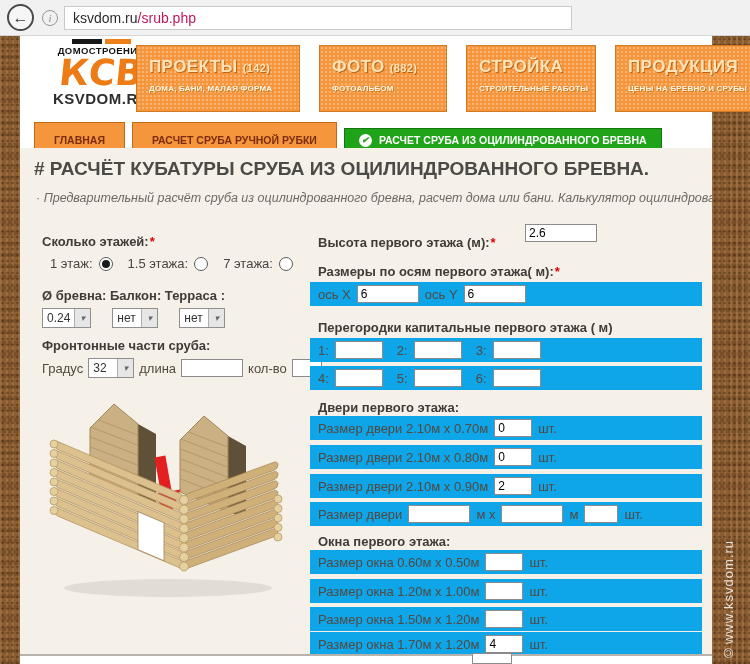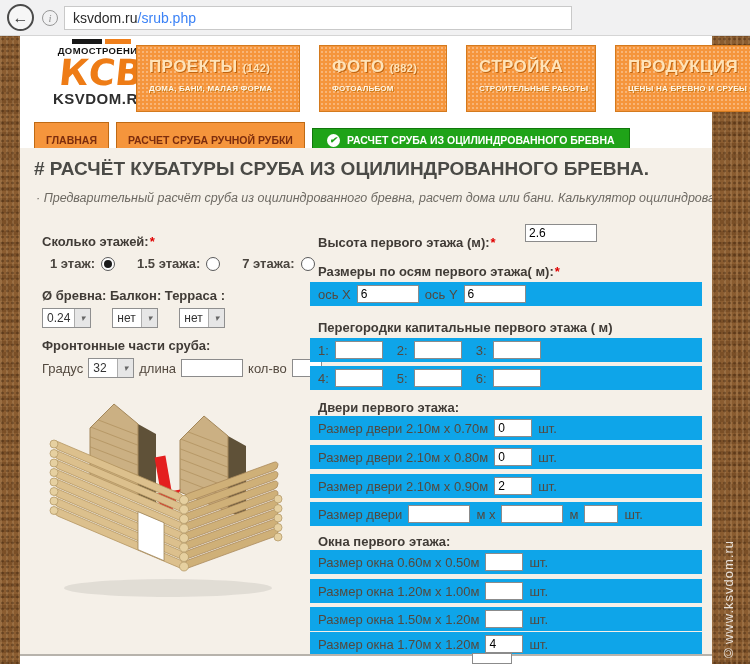--- a/index.html
+++ b/index.html
@@ -11,21 +11,21 @@
     background:#f1f1f2; border-bottom:1px solid #d5d5d5; }
   .back-btn { position:absolute; left:7px; top:4px; width:27px; height:27px; border-radius:50%;
     border:2px solid #4a4a4a; color:#3c3c3c; font-size:16px; font-weight:bold;
     display:flex; align-items:center; justify-content:center; background:#f6f6f6; cursor:pointer; }
   .info-ic { position:absolute; left:42px; top:10px; width:16px; height:16px; border-radius:50%;
     border:1px solid #979797; color:#8f8f8f; font-size:11px; font-style:italic;
     display:flex; align-items:center; justify-content:center; font-family:"Liberation Serif",serif; cursor:pointer; }
   .url-box { position:absolute; left:64px; top:6px; width:508px; height:24px; background:#fff;
     border:1px solid #c9c9c9; display:flex; align-items:center; padding:0 8px; font-size:14px; cursor:text; }
   .url-box .host { color:#2b2b2b; }
-  .url-box .path { color:#3b82f6; }
+  .url-box .path { color:#be185d; }
   .find-ic { position:absolute; left:1px; top:39px; width:16px; height:17px; background:#dfe8f3;
     border:1px solid #9ab0cc; border-radius:2px; display:flex; align-items:center; justify-content:center; cursor:pointer; }
 
   
   .wood { position:absolute; top:36px; height:628px; background-color:#8a5c30;
     background-image:
       radial-gradient(rgba(40,20,5,.35) 1px, rgba(0,0,0,0) 1.4px),
       repeating-linear-gradient(90deg, rgba(255,225,180,.14) 0 2px, rgba(0,0,0,0) 2px 6px),
       repeating-linear-gradient(0deg, rgba(80,45,15,.28) 0 4px, rgba(0,0,0,0) 4px 11px);
     background-size:5px 6px, auto, auto; }
@@ -52,21 +52,21 @@
     background-image:radial-gradient(rgba(255,255,255,.3) 1px, rgba(0,0,0,0) 1.3px);
     background-size:4px 4px; border:1px solid #d47a1e; padding:11px 8px 0 12px; cursor:pointer; }
   .nav-main { font-size:17px; font-weight:bold; color:#ffe3b8; text-shadow:1px 1px 0 #bf6511;
     letter-spacing:.4px; white-space:nowrap; }
   .nav-main .cnt { font-size:11px; }
   .nav-sub { font-size:8px; font-weight:bold; color:#fff6e8; text-shadow:1px 1px 0 #c97918;
     margin-top:7px; letter-spacing:.2px; white-space:nowrap; }
   .nw1{width:164px} .nw2{width:128px} .nw3{width:140px} .nw4{width:130px}
 
   .tabs { position:absolute; left:14px; top:86px; display:flex; gap:7px; align-items:center; }
-  .tab { height:36px; display:flex; align-items:center; padding:0 11px; font-size:10.5px;
+  .tab { height:36px; display:flex; align-items:center; padding:0 19px; font-size:10.5px;
     font-weight:bold; cursor:pointer; white-space:nowrap; }
   .tab.orange { background:#f5953c; border:1px solid #bf6a14; color:#7c2d0e; }
   .tab.green  { background:#1fa318; border:1px solid #11770c; color:#fff; height:25px; padding:0 14px; gap:7px; }
   .chk { width:13px; height:13px; border-radius:50%; background:#fff; color:#1fa318; font-size:9px;
     display:flex; align-items:center; justify-content:center; font-weight:bold; flex:0 0 auto; }
 
   
   .content { position:absolute; left:0; top:112px; width:692px; height:508px; background:#f5f0e8;
     border-bottom:2px solid #b7b3ac; overflow:hidden; }
   .title { position:absolute; left:14px; top:10px; font-size:19px; font-weight:bold; color:#4a4a46; }
@@ -75,21 +75,21 @@
 
   .lab { position:absolute; font-size:13px; font-weight:bold; color:#403b36; white-space:nowrap; }
   .req { color:#e00000; margin-left:1px; }
   .rowtxt { font-size:13px; color:#53493f; white-space:nowrap; }
   .prow { position:absolute; left:290px; width:392px; height:24px; background:#0ea5e9;
     display:flex; align-items:center; padding-left:8px; gap:6px; }
   .txt { height:18px; border:1px solid #8b8b8b; background:#fff; font-family:"Liberation Sans",sans-serif;
     font-size:12px; padding:0 3px; }
   .w72{width:72px} .w62{width:62px} .w48{width:48px} .w38{width:38px} .w34{width:34px} .w30{width:30px}
 
-  .radio-row { position:absolute; display:flex; gap:22px; align-items:flex-end;font-weight:bold; }
+  .radio-row { position:absolute; display:flex; gap:15px; align-items:flex-end; }
   .radio-item { display:flex; align-items:center; font-size:13px; color:#4a453f; cursor:pointer; }
   .radio { width:14px; height:14px; border:1px solid #5a5a5a; border-radius:50%; background:#fff;
     display:inline-block; margin-left:6px; }
   .radio.on::after { content:""; display:block; width:8px; height:8px; margin:2px; border-radius:50%; background:#1a1a1a; }
 
   .sel { display:inline-flex; height:20px; border:1px solid #8f8f8f; background:#fff; align-items:stretch; cursor:pointer; }
   .sel .v { padding:2px 4px 0; font-size:12px; color:#333; min-width:28px; }
   .sel .btn { width:16px; background:#e6e6e6; border-left:1px solid #adadad; display:flex;
     align-items:center; justify-content:center; font-size:9px; color:#666; }
 

